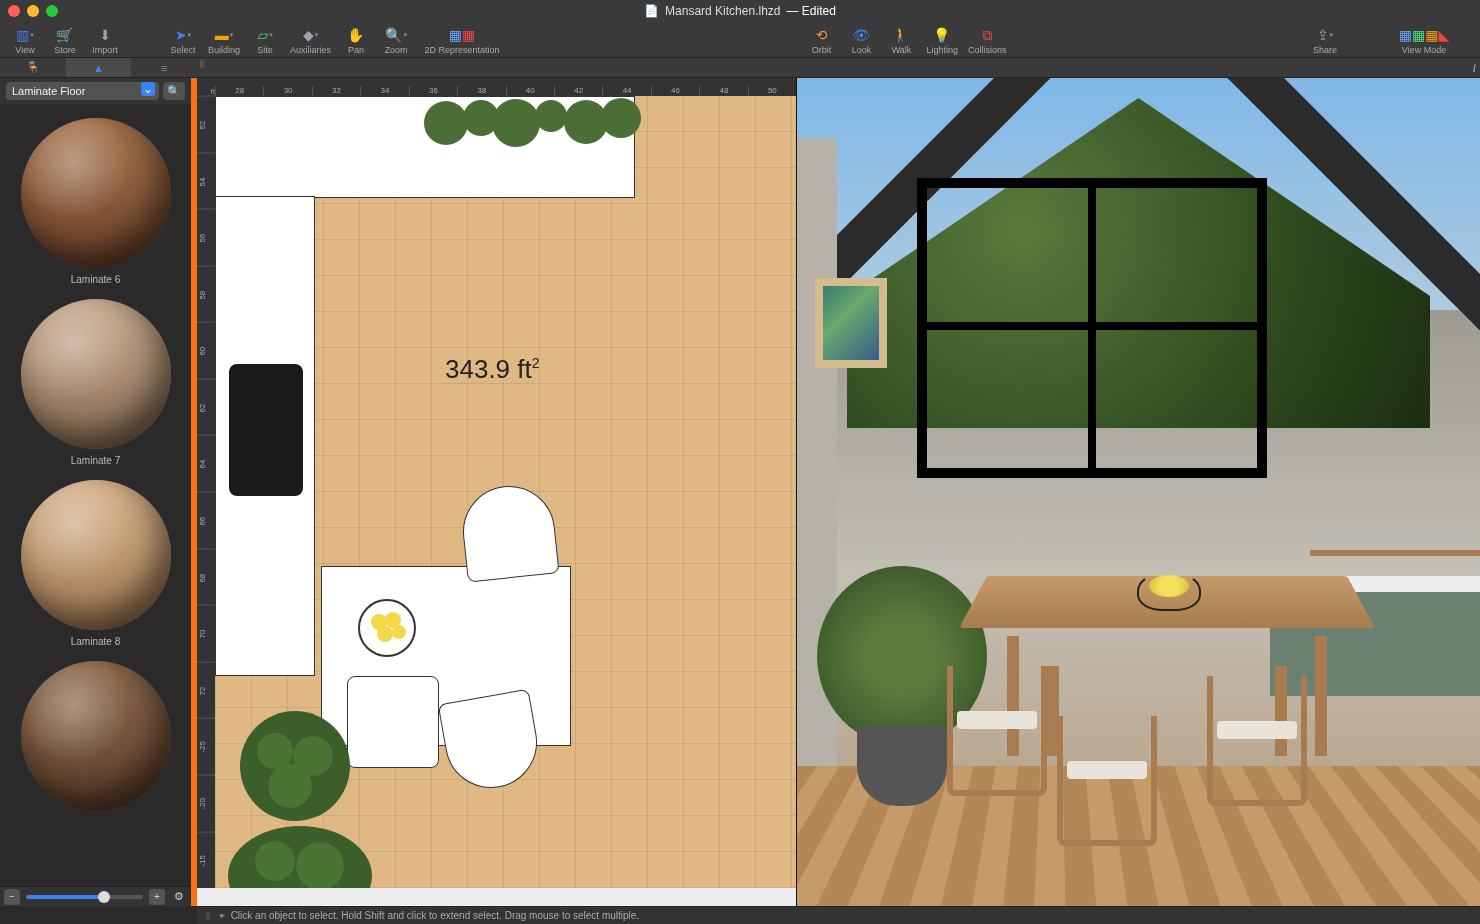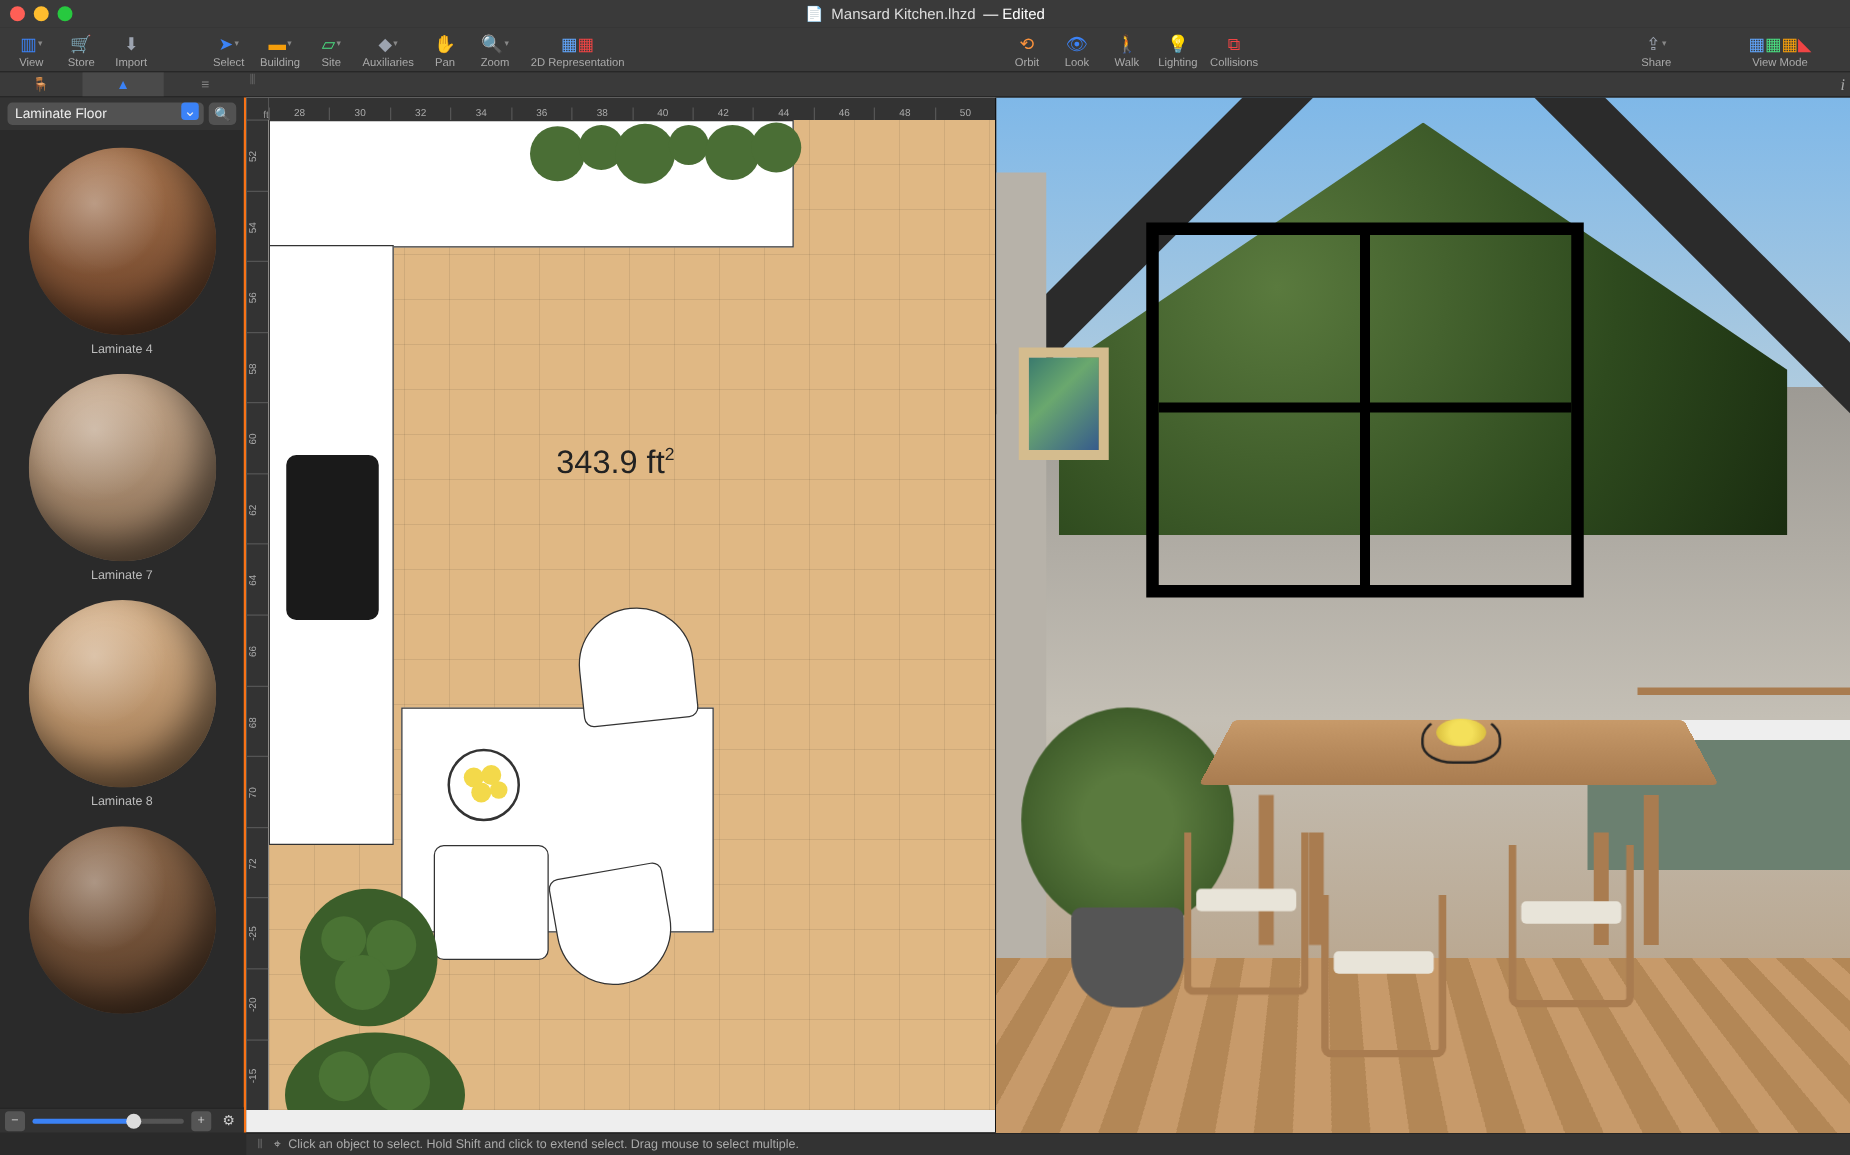--- a/index.html
+++ b/index.html
@@ -25,21 +25,21 @@
 .tb-drop { font-size: 7px; color: #888; margin-left: 1px; }
 .tb-spacer { flex: 1; }
 
 
 .sidebar-tabs { height: 20px; background: #3a3a3a; display: flex; border-bottom: 1px solid #222; }
 .sb-tab { flex: 1; display: flex; align-items: center; justify-content: center; cursor: pointer; }
 .sb-tab.active { background: #4a4a4a; }
 
 
 .main { display: flex; height: calc(924px - 22px - 36px - 20px - 18px); }
-.sidebar { width: 197px; background: #2a2a2a; display: flex; flex-direction: column; border-right: 2px solid #f97316; }
+.sidebar { width: 197px; background: #2a2a2a; display: flex; flex-direction: column; border-right: 6px solid #f97316; }
 .search-row { height: 26px; display: flex; align-items: center; gap: 4px; padding: 0 6px; background: #333; }
 .search-select { flex: 1; background: #525252; border: none; border-radius: 4px; color: #eee; font-size: 11px; padding: 2px 20px 2px 6px; height: 18px; position: relative; display: flex; align-items: center; }
 .search-select::after { content: "⌄"; position: absolute; right: 4px; top: 0; font-size: 12px; background: #3b82f6; width: 14px; text-align: center; border-radius: 3px; }
 .search-btn { width: 22px; height: 18px; background: #525252; border-radius: 4px; display: flex; align-items: center; justify-content: center; cursor: pointer; }
 .materials { flex: 1; overflow-y: auto; padding: 4px 0; }
 .material { display: flex; flex-direction: column; align-items: center; padding: 4px 0; cursor: pointer; }
 .mat-sphere { width: 150px; height: 150px; border-radius: 50%; background: radial-gradient(circle at 35% 30%, rgba(255,255,255,0.35), transparent 40%), linear-gradient(180deg, var(--c1), var(--c2)); box-shadow: inset -12px -16px 30px rgba(0,0,0,0.55); margin: 6px 0; }
 .mat-label { font-size: 10px; color: #bbb; }
 .sidebar-bottom { height: 20px; background: #333; border-top: 1px solid #222; display: flex; align-items: center; padding: 0 4px; gap: 6px; }
 .zoom-btn { width: 16px; height: 16px; background: #555; border-radius: 3px; display: flex; align-items: center; justify-content: center; cursor: pointer; font-size: 10px; }
@@ -240,21 +240,21 @@
       <div class="search-select">
           <span>Laminate Floor</span>
         </div>
       <div class="search-btn">
           <span>🔍</span>
         </div>
     </div>
     <div class="materials" id="materials">
         <div class="material">
           <div class="mat-sphere" style="--c1:#a9754e;--c2:#6b4128"></div>
-          <div class="mat-label">Laminate 4</div>
+          <div class="mat-label">Laminate 6</div>
         </div>
         <div class="material">
           <div class="mat-sphere" style="--c1:#c9ab8e;--c2:#8b6f55"></div>
           <div class="mat-label">Laminate 7</div>
         </div>
         <div class="material">
           <div class="mat-sphere" style="--c1:#d9b48c;--c2:#a37b54"></div>
           <div class="mat-label">Laminate 8</div>
         </div>
         <div class="material">

